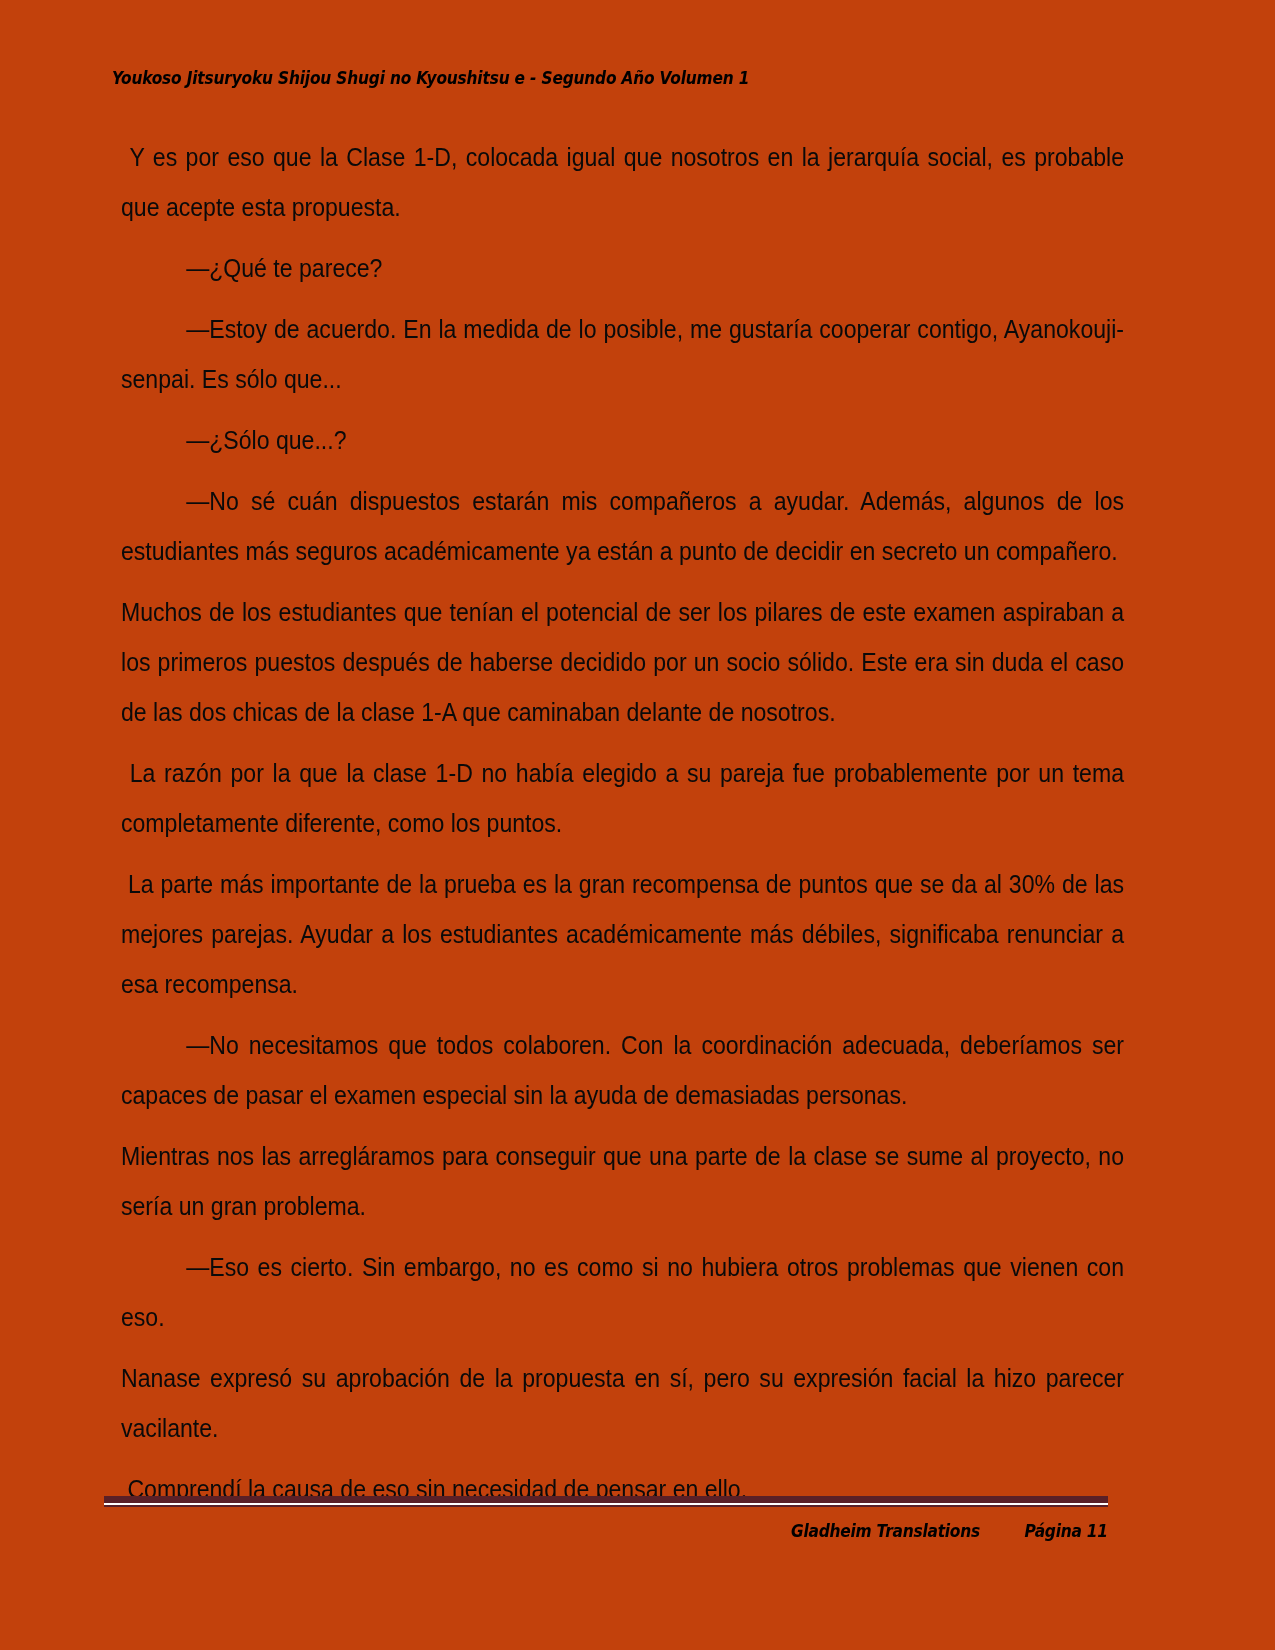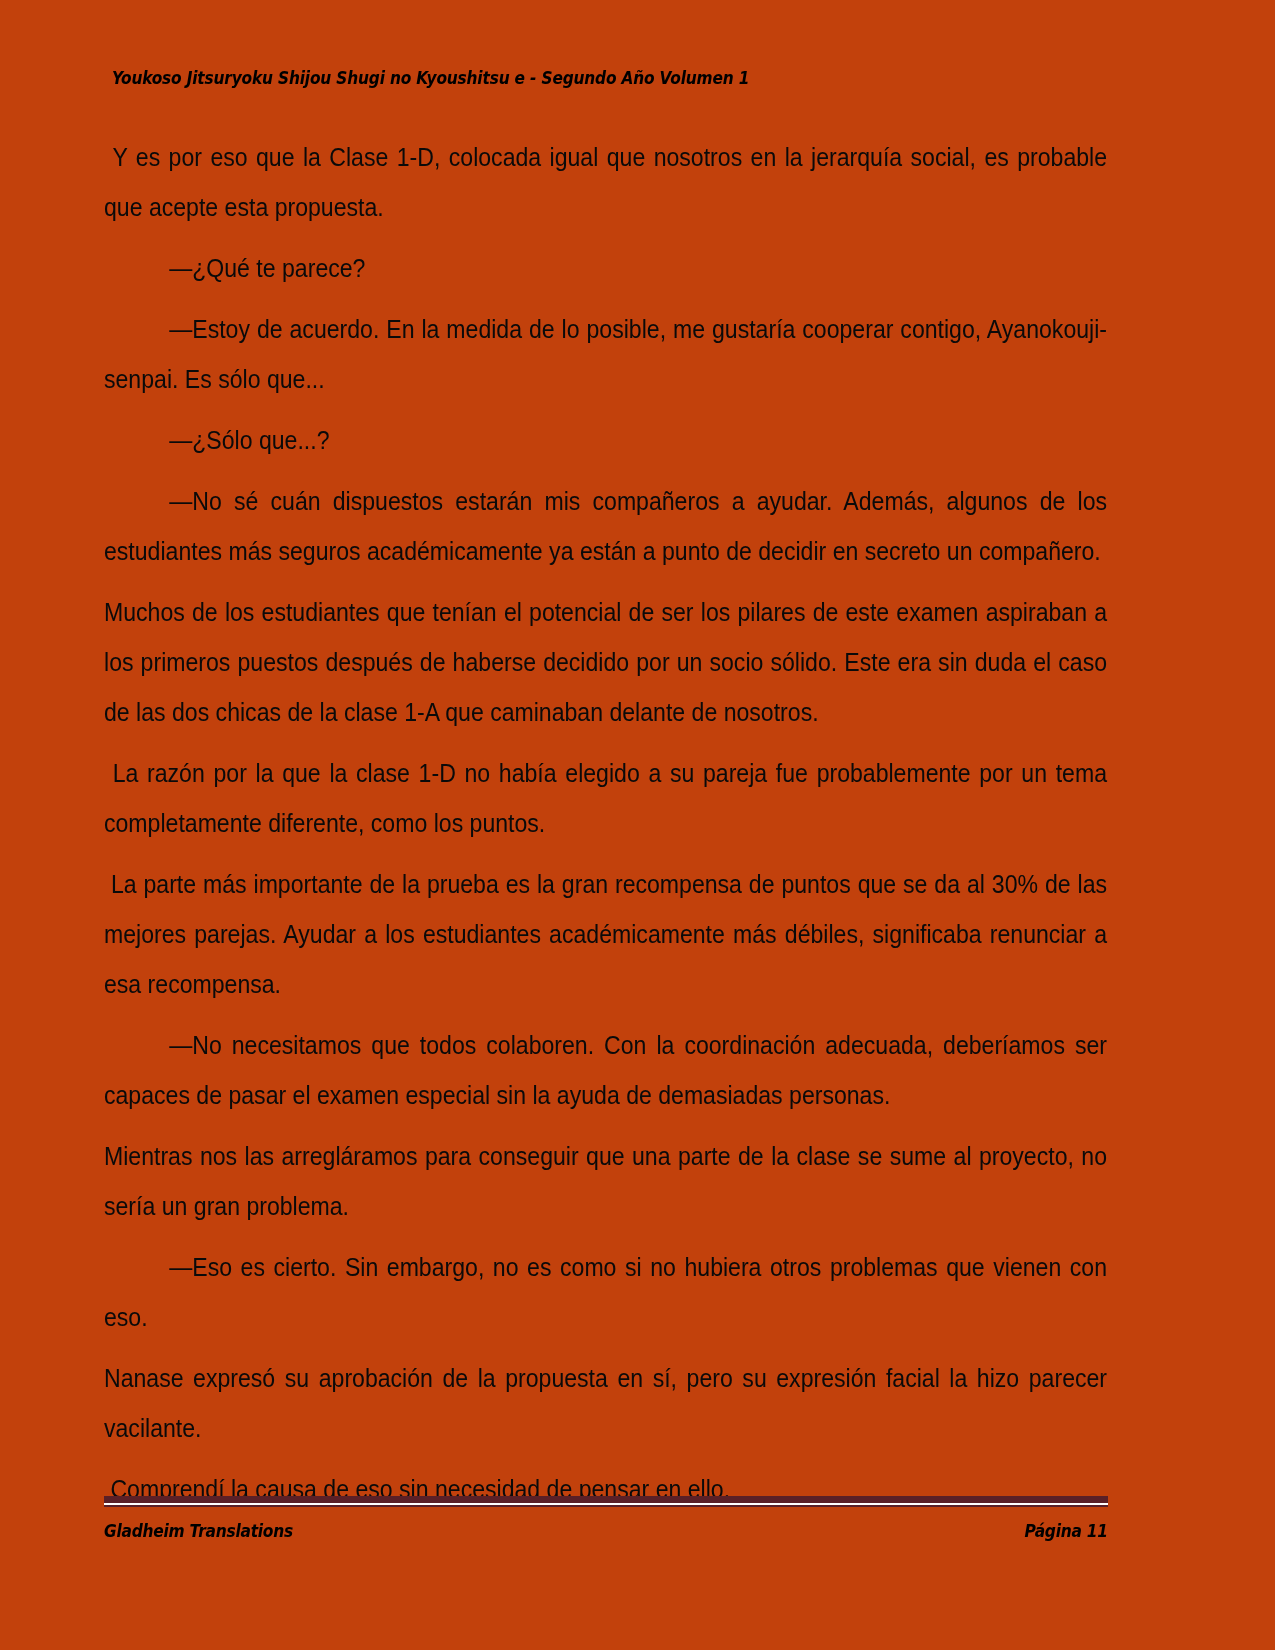--- a/index.html
+++ b/index.html
@@ -33,21 +33,21 @@
     color: #000000;
     letter-spacing: -0.2px;
     transform: scaleX(0.88);
     transform-origin: left center;
     white-space: nowrap;
   }
 
   
   .content {
     position: absolute;
-    left: 104px;
+    left: 121px;
     top: 132px;
     width: 1003px;
   }
   .para {
     margin: 0 0 11px 0;
     font-family: "Liberation Sans", "DejaVu Sans", sans-serif;
     font-size: 25.5px;
     line-height: 50px;
     color: #0a0a0a;
     text-align: justify;
@@ -84,21 +84,21 @@
     background: #ffffff;
     width: 100%;
   }
   .footer-rule-thin {
     height: 2px;
     background: #5a2027;
     width: 100%;
   }
   .footer-row {
     display: flex;
-    justify-content: space-between;
+    justify-content: flex-end;
     align-items: baseline;
     margin-top: 13px;
   }
   .footer-left, .footer-right {
     font-family: "DejaVu Sans", "Liberation Sans", sans-serif;
     font-size: 18px;
     font-weight: bold;
     font-style: italic;
     color: #000000;
     letter-spacing: -0.3px;

